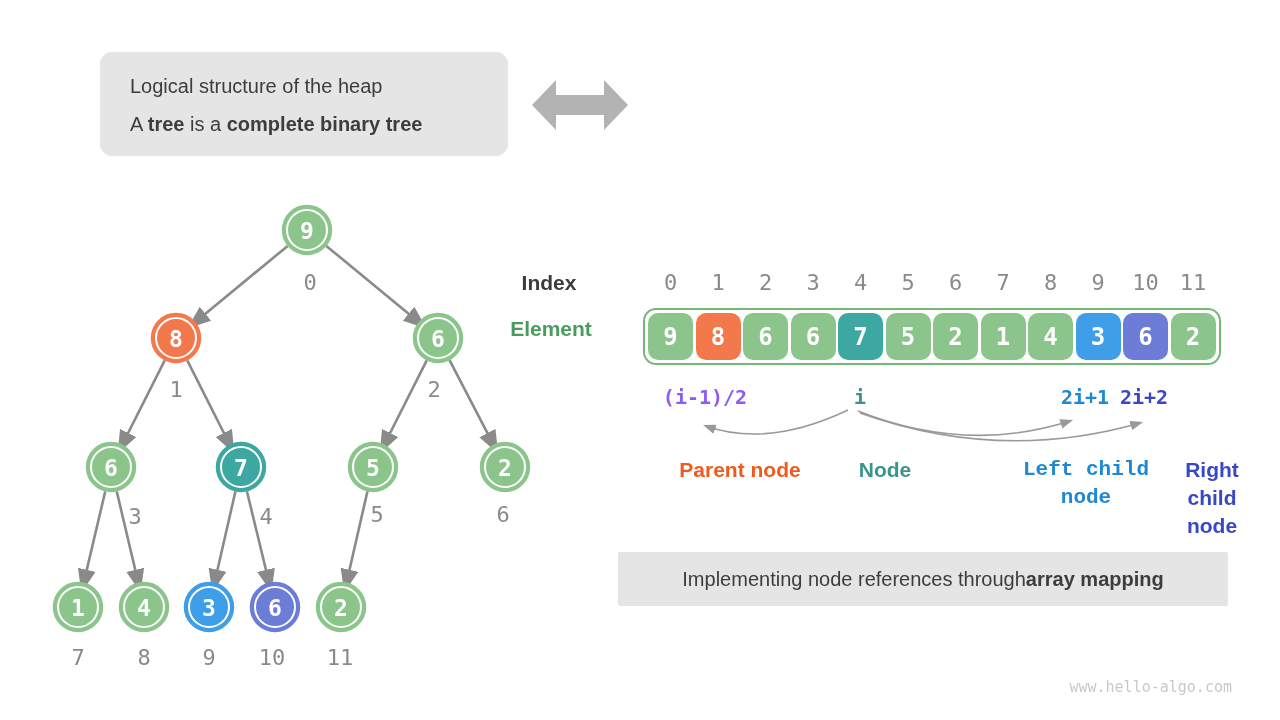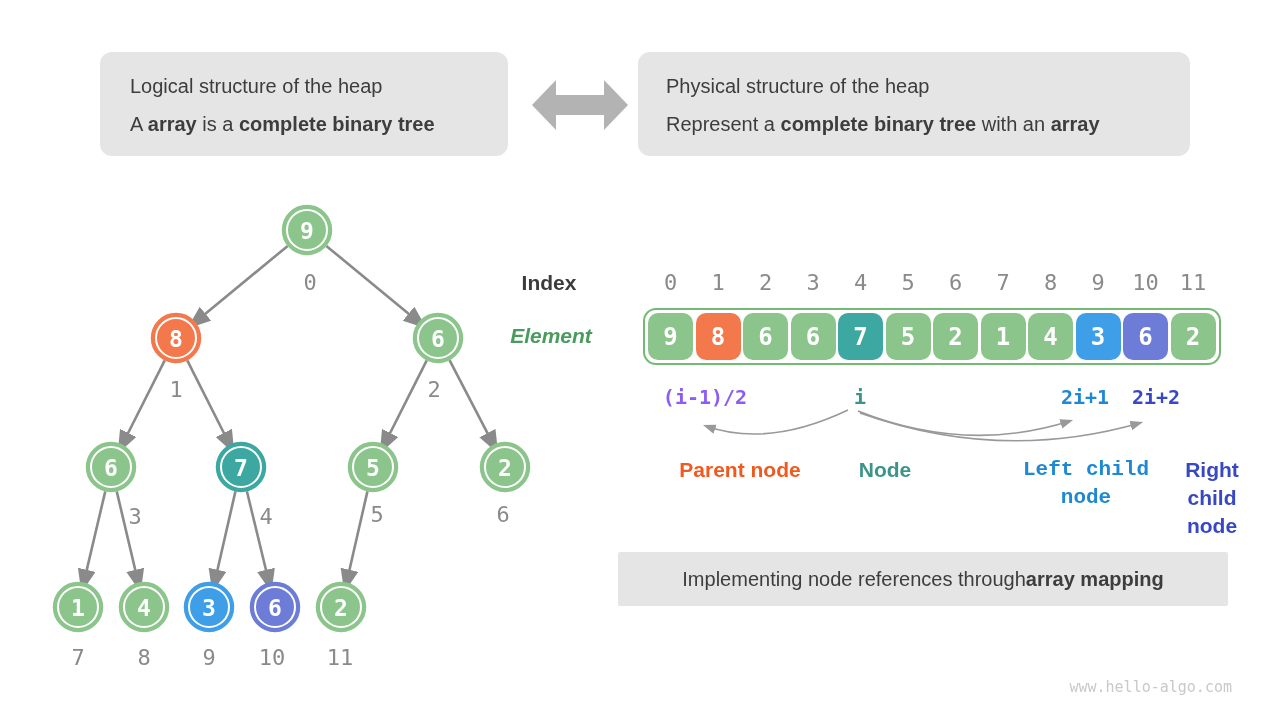--- a/index.html
+++ b/index.html
@@ -65,31 +65,27 @@
   .thin-path{stroke:var(--thin-arrow,#999999);stroke-width:1.6;fill:none;}
   .dbl-arrow{fill:var(--arrow-gray,#b3b3b3);}
 </style>
 </head>
 <body>
 
 <div id="canvas">
 
   <div class="hbox abs" style="left:100px;top:52px;width:408px;height:104px;">
     <div><span>Logical structure of the heap</span></div>
-    <div><span>A </span><b>array</b><span> is a </span><b>complete binary tree</b></div>
+    <div><span>A </span><b>tree</b><span> is a </span><b>complete binary tree</b></div>
   </div>
 
   <svg class="layer" width="1280" height="720">
     <polygon class="dbl-arrow" points="532,105 556,80 556,95 604,95 604,80 628,105 604,130 604,115 556,115 556,130"></polygon>
   </svg>
 
-  <div class="hbox abs" style="left:638px;top:52px;width:552px;height:104px;padding-left:28px;">
-    <div><span>Physical structure of the heap</span></div>
-    <div><span>Represent a </span><b>complete binary tree</b><span> with an </span><b>array</b></div>
-  </div>
 
   <svg id="tree-svg" class="layer" width="1280" height="720">
     <defs>
       <marker id="treeArrow" markerWidth="10" markerHeight="8" refX="2" refY="3.5" orient="auto">
         <path d="M0,0 L9,3.5 L0,7"></path>
       </marker>
     </defs>
   <line x1="287.71024790223936" y1="245.90300172945155" x2="201.46247276904407" y2="317.00803771712395" stroke="#8A8A8A" stroke-width="2.6" marker-end="url(#treeArrow)"></line>
       <line x1="326.28975209776064" y1="245.90300172945155" x2="412.53752723095596" y2="317.00803771712395" stroke="#8A8A8A" stroke-width="2.6" marker-end="url(#treeArrow)"></line>
       <line x1="164.75048591526192" y1="360.32595872201864" x2="125.84935859185425" y2="437.5297344869354" stroke="#8A8A8A" stroke-width="2.6" marker-end="url(#treeArrow)"></line>
@@ -184,41 +180,41 @@
       <div class="idx">4</div>
       <div class="idx">5</div>
       <div class="idx">6</div>
       <div class="idx">7</div>
       <div class="idx">8</div>
       <div class="idx">9</div>
       <div class="idx">10</div>
       <div class="idx">11</div>
     </div>
 
-  <div class="row-label element abs" style="left:470px;top:323px;width:162px;font-style:italic;">Element</div>
+  <div class="row-label element abs" style="left:470px;top:316px;width:162px;">Element</div>
   <div class="array-box abs" style="left:643px;top:308px;">
       <div class="cell" style="background: rgb(140, 197, 140);">9</div>
       <div class="cell" style="background: rgb(243, 121, 77);">8</div>
       <div class="cell" style="background: rgb(140, 197, 140);">6</div>
       <div class="cell" style="background: rgb(140, 197, 140);">6</div>
       <div class="cell" style="background: rgb(61, 168, 161);">7</div>
       <div class="cell" style="background: rgb(140, 197, 140);">5</div>
       <div class="cell" style="background: rgb(140, 197, 140);">2</div>
       <div class="cell" style="background: rgb(140, 197, 140);">1</div>
       <div class="cell" style="background: rgb(140, 197, 140);">4</div>
       <div class="cell" style="background: rgb(62, 158, 232);">3</div>
       <div class="cell" style="background: rgb(108, 124, 215);">6</div>
       <div class="cell" style="background: rgb(140, 197, 140);">2</div>
     </div>
 
   <div id="formula-row">
       <div class="formula abs" style="left: 705px; top: 385px; color: #8b5cf6;">(i-1)/2</div>
       <div class="formula abs" style="left: 860px; top: 385px; color: rgb(58, 148, 138);">i</div>
       <div class="formula abs" style="left: 1085px; top: 385px; color: rgb(30, 136, 210);">2i+1</div>
-      <div class="formula abs" style="left: 1144px; top: 385px; color: rgb(56, 72, 196); margin-left: 12px;">2i+2</div>
+      <div class="formula abs" style="left: 1144px; top: 385px; color: rgb(56, 72, 196);">2i+2</div>
     </div>
 
   <svg class="layer" width="1280" height="720">
     <defs>
       <marker id="thinArrow" markerWidth="9" markerHeight="7" refX="6" refY="3" orient="auto">
         <path d="M0,0 L8,3 L0,6"></path>
       </marker>
     </defs>
     <path class="thin-path" d="M 848 410 Q 768 448 706 426" marker-end="url(#thinArrow)"></path>
     <path class="thin-path" d="M 858 411 Q 966 454 1070 421" marker-end="url(#thinArrow)"></path>

